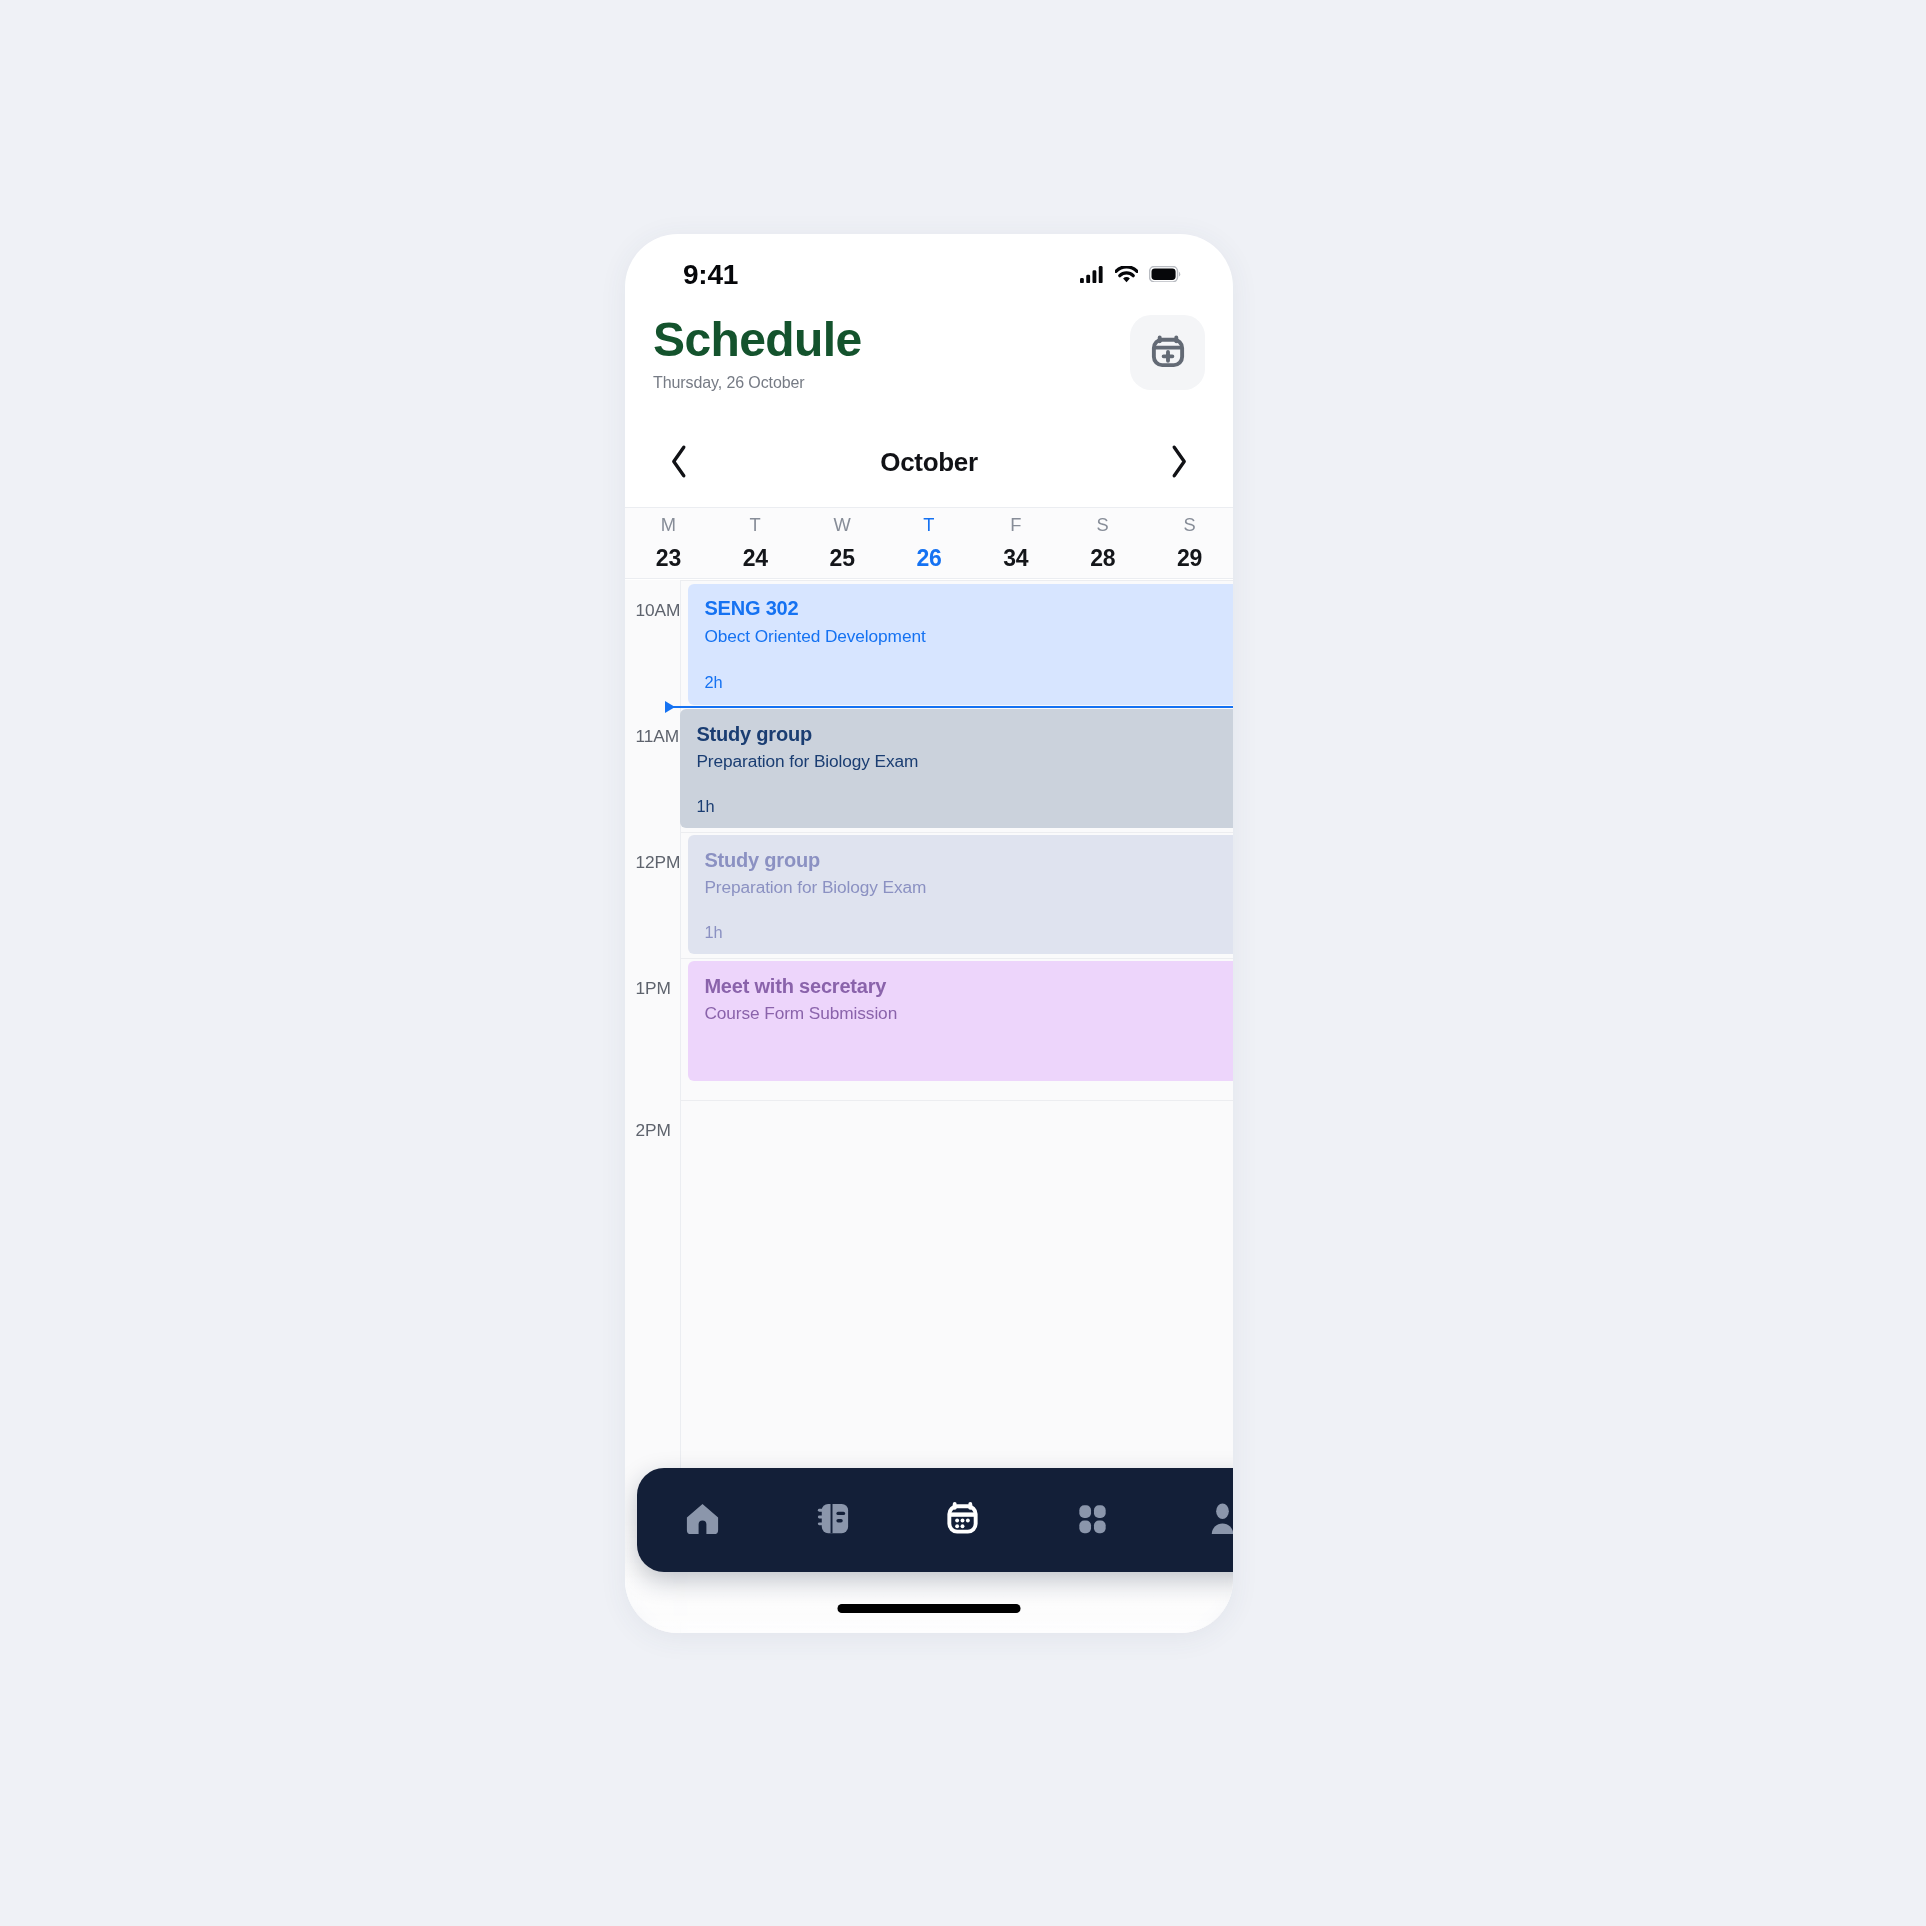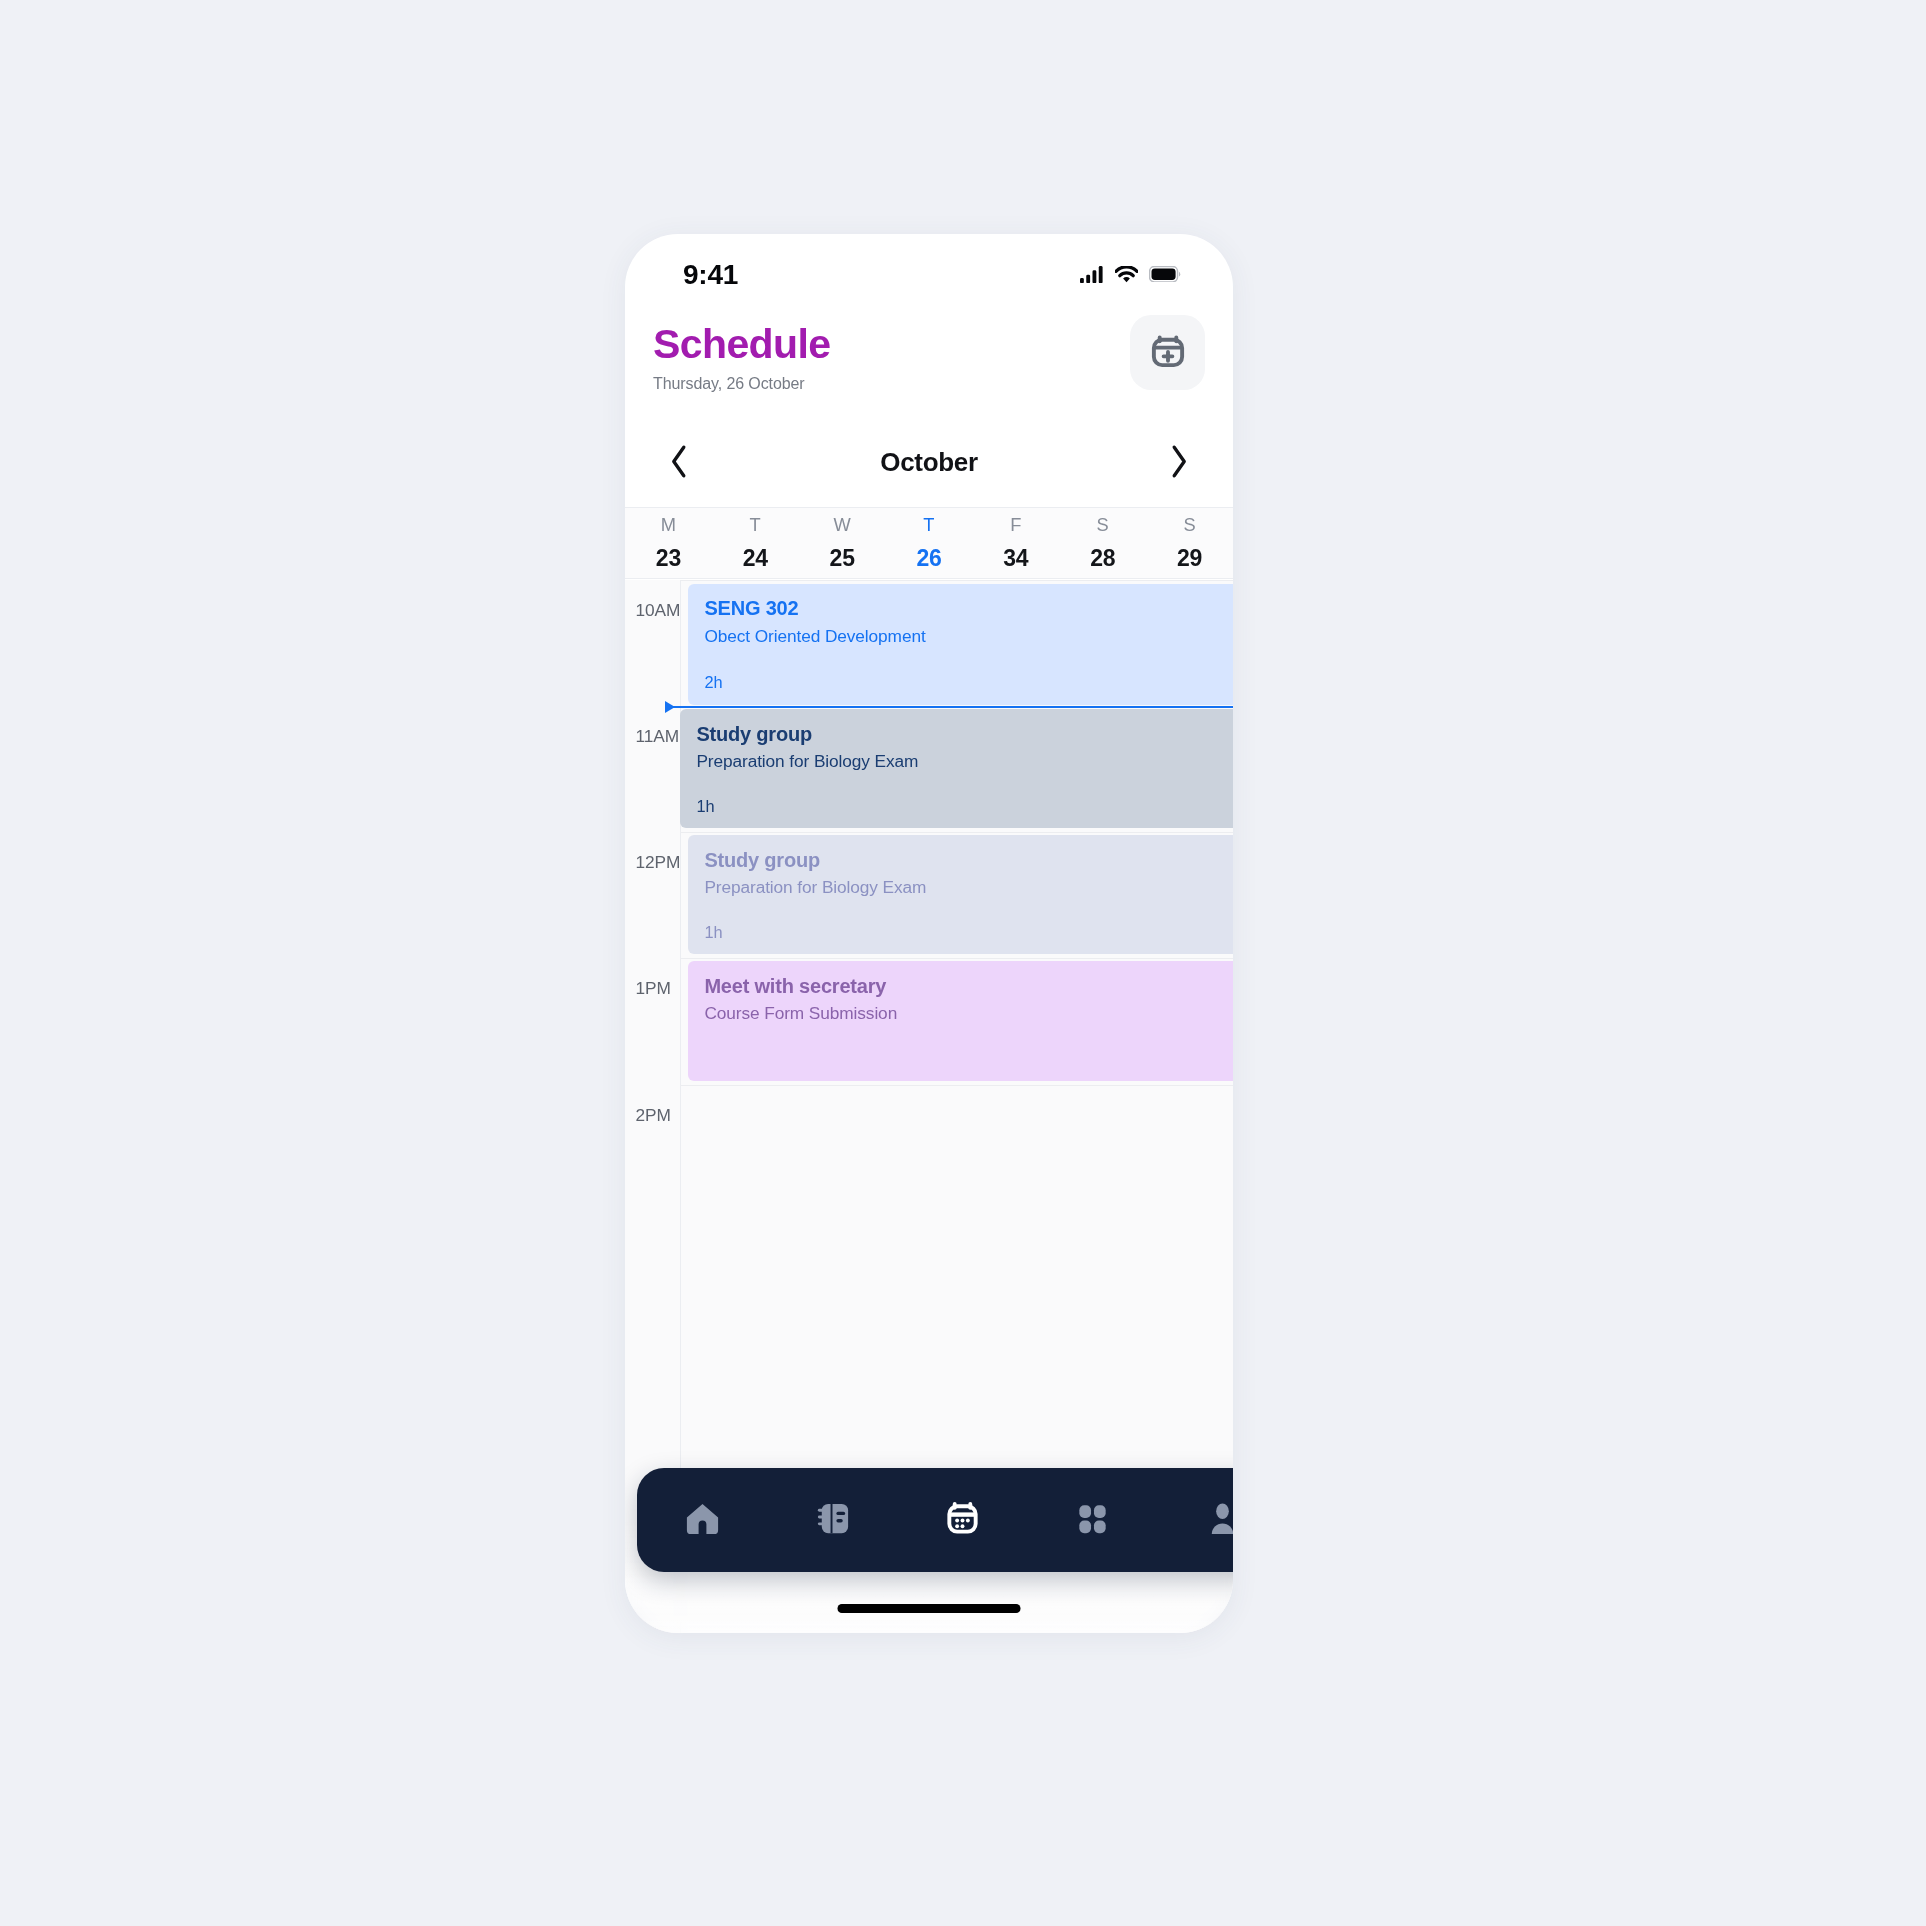--- a/index.html
+++ b/index.html
@@ -63,26 +63,25 @@
     left: 0; top: 72px;
     width: 100%;
     height: 116px;
     padding: 0 28px 0 28px;
     display: flex;
     align-items: flex-start;
     justify-content: space-between;
   }
   .title-block { padding-top: 9.6px; }
   .page-title {
-    font-size: 41px;
+    font-size: 48px;
     font-weight: bold;
-    color: #a21caf;
+    color: #14532d;
     letter-spacing: -0.6px;
     line-height: 1.0;
-    margin-top: 8px;
   }
   .page-subtitle {
     font-size: 16px;
     color: #767b85;
     margin-top: 10.6px;
     letter-spacing: -0.1px;
   }
   .add-btn {
     width: 75px;
     height: 75px;
@@ -416,21 +415,21 @@
       </div>
       <div class="hour-row" style="top:126px">
         <span class="hour-label">11AM</span>
       </div>
       <div class="hour-row" style="top:252px">
         <span class="hour-label">12PM</span>
       </div>
       <div class="hour-row" style="top:378px">
         <span class="hour-label">1PM</span>
       </div>
-      <div class="hour-row" style="top:505px">
+      <div class="hour-row" style="top:520px">
         <span class="hour-label">2PM</span>
       </div>
 
       <div class="event ev-blue" style="top:3.9px; height:121px;">
         <div class="ev-title">SENG 302</div>
         <div class="ev-sub">Obect Oriented Development</div>
         <div class="ev-dur">2h</div>
       </div>
 
       <div class="event ev-gray" style="top:129px; height:119px; left:55px; width:571px;">

